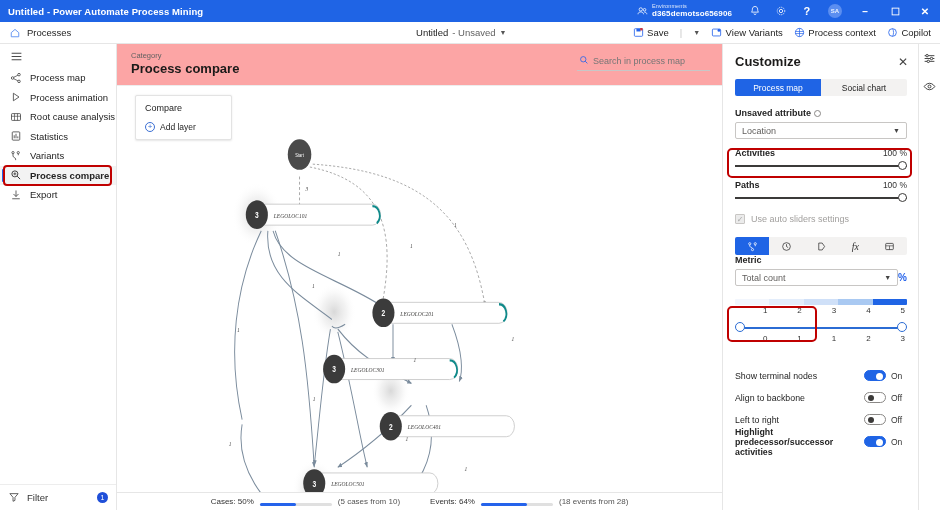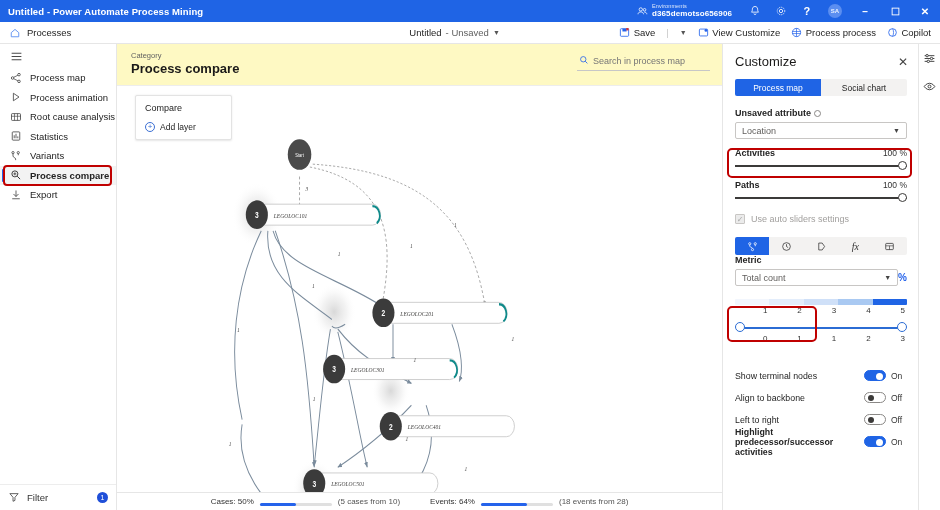--- a/index.html
+++ b/index.html
@@ -80,21 +80,21 @@
     margin-top: auto; border-top: 1px solid #ededed; height: 26px;
     display: flex; align-items: center; padding: 0 8px; gap: 7px; font-size: 9.5px; color: #333;
   }
   .filter-badge {
     margin-left: auto; width: 11px; height: 11px; border-radius: 50%;
     background: #1f4fd8; color: #fff; font-size: 7px;
     display: flex; align-items: center; justify-content: center;
   }
 
   
-  .center { flex: 1; display: flex; flex-direction: column; background: #fef9c3; min-width: 0; position: relative; }
+  .center { flex: 1; display: flex; flex-direction: column; background: #fca5a5; min-width: 0; position: relative; }
   .center-head {
     height: 42px; flex: 0 0 42px; display: flex; align-items: flex-start;
     padding: 7px 12px 0 14px; border-bottom: 1px solid #ededed;
   }
   .cat-label { font-size: 7.5px; color: #616161; }
   .page-title { font-size: 13px; font-weight: bold; color: #1b1a19; margin-top: 1px; }
   .search-wrap {
     margin-left: auto; margin-top: 2px; width: 133px; display: flex; align-items: center; gap: 4px;
     border-bottom: 1px solid #c7c7c7; padding: 2px 2px 3px 2px;
   }
@@ -131,21 +131,21 @@
   .stat .bar { width: 72px; height: 3px; background: #e0e0e0; border-radius: 2px; position: relative; }
   .stat .bar i { position: absolute; left: 0; top: 0; bottom: 0; background: #2563eb; border-radius: 2px; display: block; }
   .stat .paren { color: #555; }
 
   
   .rightpanel {
     width: 196px; flex: 0 0 196px; background: #fff; border-left: 1px solid #e6e6e6;
     display: flex; flex-direction: column; position: relative;
   }
   .rp-head { display: flex; align-items: center; padding: 10px 10px 6px 12px; }
-  .rp-title { font-size: 13px; font-weight: normal; color: #1b1a19; }
+  .rp-title { font-size: 13px; font-weight: bold; color: #1b1a19; }
   .rp-close { margin-left: auto; font-size: 12px; color: #444; line-height: 1; }
   .rp-tabs { display: flex; margin: 4px 11px 0 12px; height: 17px; background: #f3f2f1; border-radius: 2px; overflow: hidden; }
   .rp-tab {
     flex: 1; display: flex; align-items: center; justify-content: center;
     font-size: 8.5px; color: #242424;
   }
   .rp-tab.active { background: #1f64e5; color: #fff; }
   .rp-body { padding: 0 11px 0 12px; }
 
   .field-label { font-size: 9px; font-weight: bold; color: #242424; display: flex; align-items: center; gap: 3px; }
@@ -309,30 +309,30 @@
       </div>
       <span class="cmd-sep">|</span>
       <span class="cmd-caret">▼</span>
       <div class="cmd-btn">
         <span class="ic">
           <svg width="11" height="11" viewBox="0 0 16 16">
               <rect x="2" y="3" width="12" height="10" rx="1.3" fill="none" stroke="#2563eb" stroke-width="1.2"></rect>
               <circle cx="11.5" cy="5" r="2" fill="#2563eb"></circle>
             </svg>
         </span>
-        <span>View Customize</span>
+        <span>View Variants</span>
       </div>
       <div class="cmd-btn">
         <span class="ic">
           <svg width="11" height="11" viewBox="0 0 16 16">
               <circle cx="8" cy="8" r="6" fill="none" stroke="#2563eb" stroke-width="1.2"></circle>
               <path d="M8 2v12M2.3 6.5h11.4M2.3 9.5h11.4" stroke="#2563eb" stroke-width="1"></path>
             </svg>
         </span>
-        <span>Process process</span>
+        <span>Process context</span>
       </div>
       <div class="cmd-btn">
         <span class="ic">
           <svg width="11" height="11" viewBox="0 0 16 16">
               <circle cx="8" cy="8" r="5.6" fill="none" stroke="#2563eb" stroke-width="1.2"></circle>
               <path d="M8 2.4c2 2 2 9.2 0 11.2" fill="none" stroke="#2563eb" stroke-width="1.1"></path>
             </svg>
         </span>
         <span>Copilot</span>
       </div>

